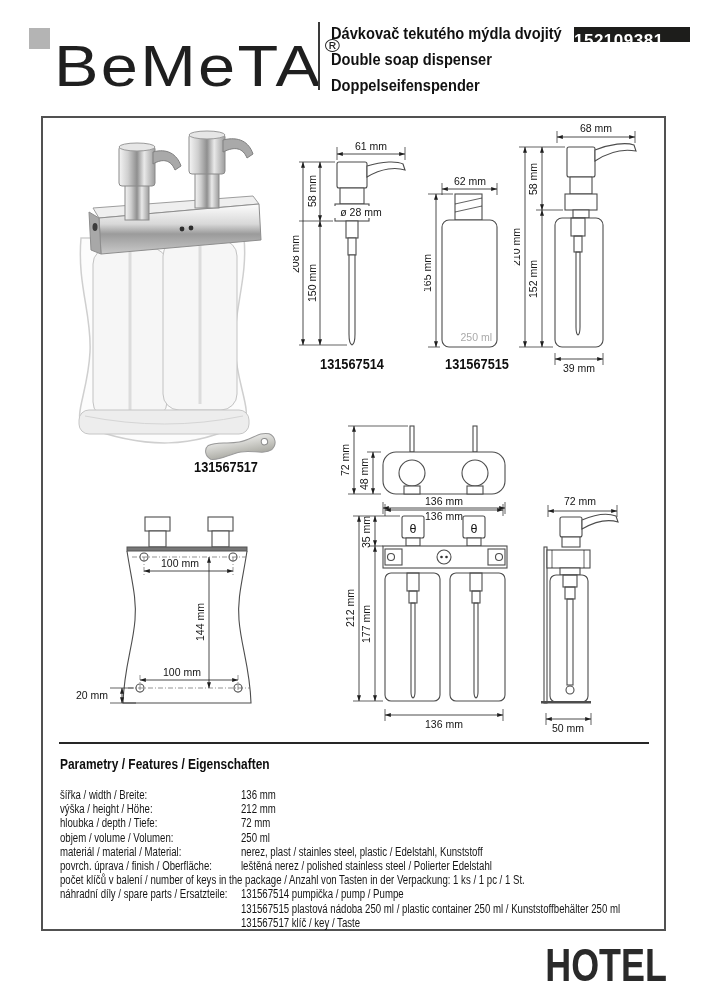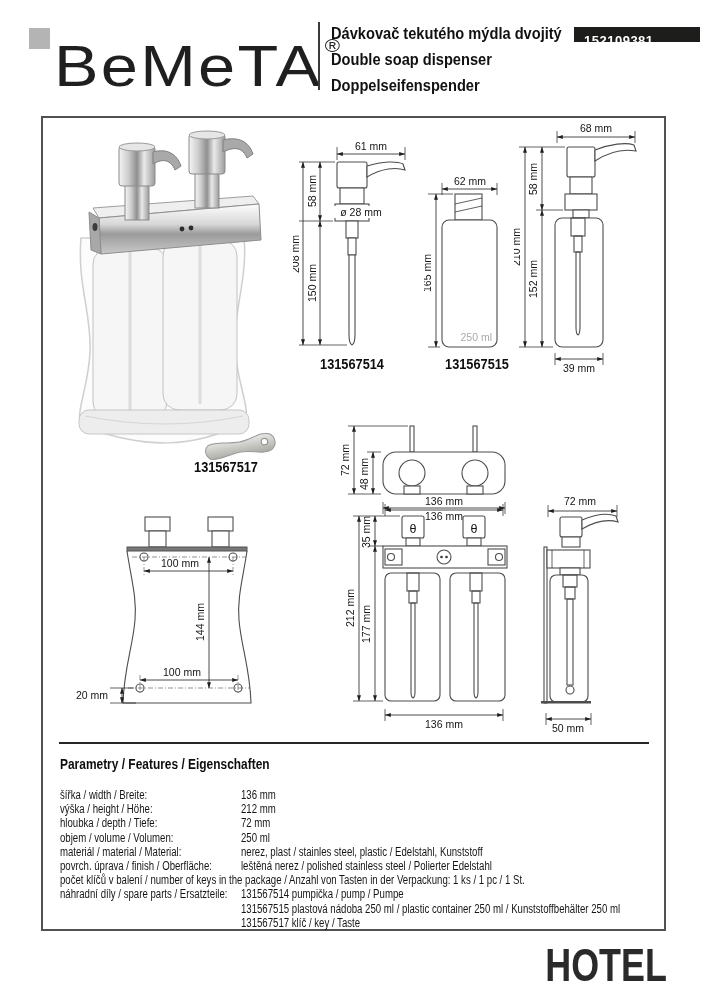--- a/index.html
+++ b/index.html
@@ -9,21 +9,21 @@
 
   
   #logo-square{left:29px;top:28px;width:21px;height:21px;background:#b4b4b4;}
   #brand{left:54px;top:16px;font-size:58px;line-height:60px;letter-spacing:2px;
          font-weight:400;color:#1f1f1f;transform:scaleX(1.15);transform-origin:left top;white-space:nowrap;}
   #brand .reg{font-size:18px;vertical-align:34px;letter-spacing:0;margin-left:2px;}
   #hdr-divider{left:318px;top:22px;width:2px;height:68px;background:#3a3a3a;}
   #hdr-titles{left:331px;top:21px;width:320px;font-size:17px;font-weight:bold;line-height:25.8px;
               transform:scaleX(0.86);transform-origin:left top;white-space:nowrap;color:#111;}
   #code-box{left:574px;top:27px;width:116px;height:15px;background:#1d1d1b;color:#fff;
-            font-weight:bold;font-size:13px;line-height:27px;padding-left:10px;letter-spacing:.5px;}
+            font-weight:bold;font-size:17px;line-height:27px;letter-spacing:.5px;}
 
   
   #frame{left:41px;top:116px;width:625px;height:815px;border:2px solid #515151;box-sizing:border-box;}
   #divider{left:59px;top:742px;width:590px;height:2px;background:#262626;}
 
   
   .plabel{position:absolute;font-weight:bold;font-size:15px;text-align:center;
           transform:scaleX(0.85);transform-origin:center top;color:#0e0e0e;}
   #lbl-key{left:170px;top:458px;width:112px;}
   #lblA{left:302px;top:355px;width:100px;}

